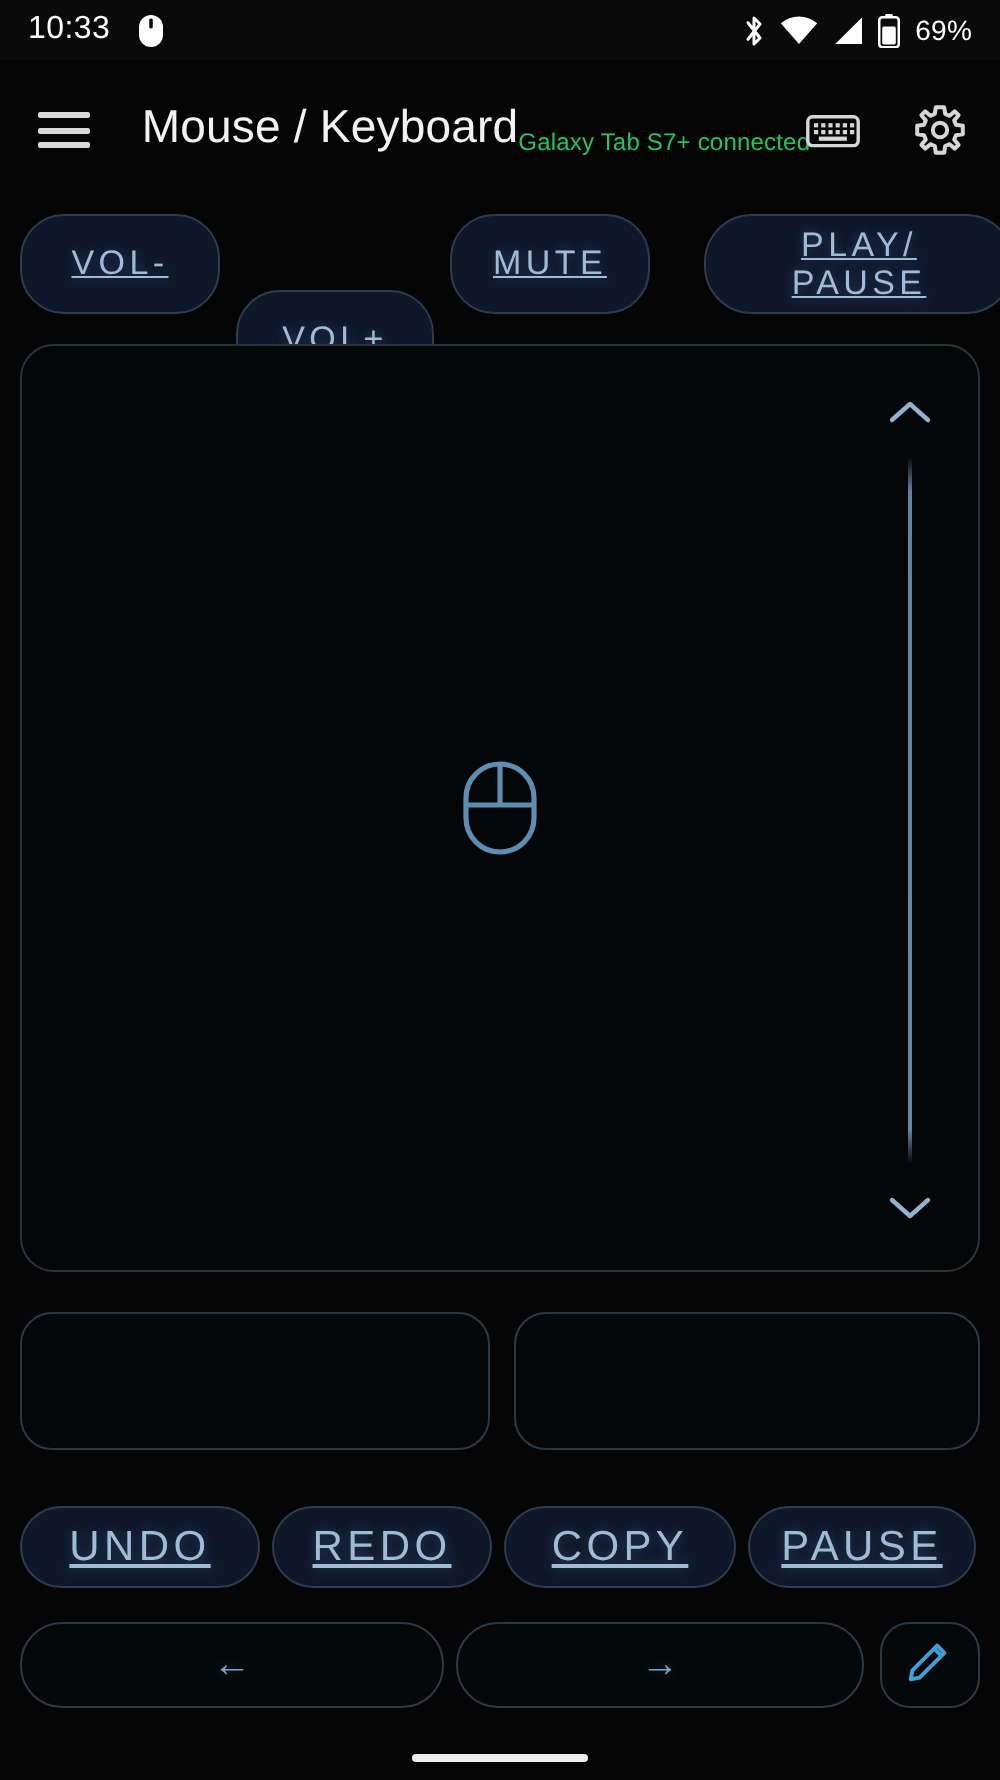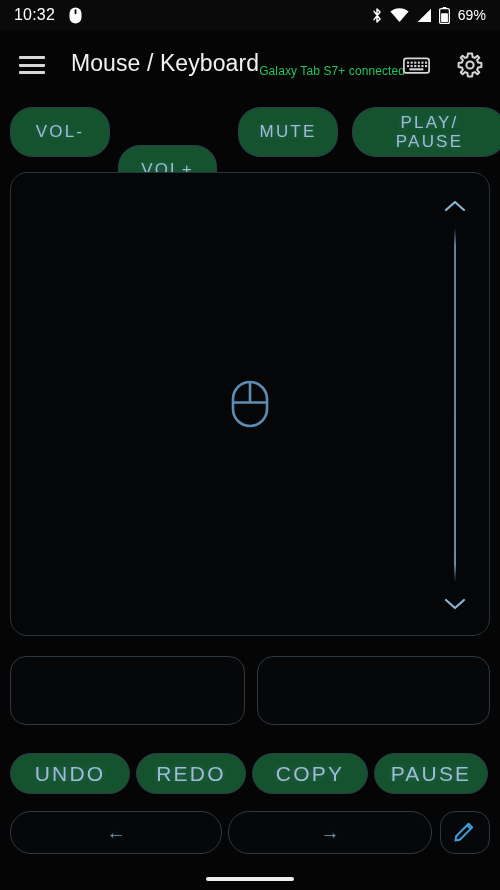--- a/index.html
+++ b/index.html
@@ -123,39 +123,40 @@
     display: flex; align-items: center; justify-content: center;
     cursor: pointer;
   }
 
   
   .obtn {
     position: absolute;
     box-sizing: border-box;
     border: 1px solid #2e3d4b;
     border-radius: 22px;
-    background: #14532d;
+    background: #0f172a;
     color: #9fbcd6;
     display: flex;
     align-items: center;
     justify-content: center;
     text-align: center;
     letter-spacing: 2.2px;
     font-size: 17px;
     cursor: pointer;
     text-shadow: 0 0 6px rgba(110,170,220,0.30);
     line-height: 1.12;
     user-select: none;
+    text-decoration: underline;
   }
 
   
   .media-row .obtn { top: 107px; height: 50px; }
   #btn-volminus { left: 10px;  width: 100px; }
   #btn-volplus  { left: 118px; width: 99px; margin-top: 38px; }
-  #btn-mute     { left: 238px; width: 100px; }
+  #btn-mute     { left: 225px; width: 100px; }
   #btn-playpause{ left: 352px; width: 155px; border-radius: 24px; }
 
   
   .trackpad {
     position: absolute;
     left: 10px; top: 172px;
     width: 480px; height: 464px;
     box-sizing: border-box;
     border: 1px solid #27353f;
     border-radius: 17px;
@@ -253,21 +254,21 @@
     border-radius: 2px;
     background: #ededed;
   }
 </style>
 </head>
 <body>
 
 <div id="app">
 
   <div class="statusbar">
-    <div class="sb-clock">10:32</div>
+    <div class="sb-clock">10:33</div>
 
     <div class="sb-left-icons">
       <span>
         <svg class="sb-ico" width="13" height="17" viewBox="0 0 13 17">
           <rect x="0.5" y="0.5" width="12" height="16" rx="6" fill="#ffffff"></rect>
           <rect x="5.6" y="2.2" width="1.8" height="5" rx="0.8" fill="#0a0a0a"></rect>
         </svg>
       </span>
     </div>
 

